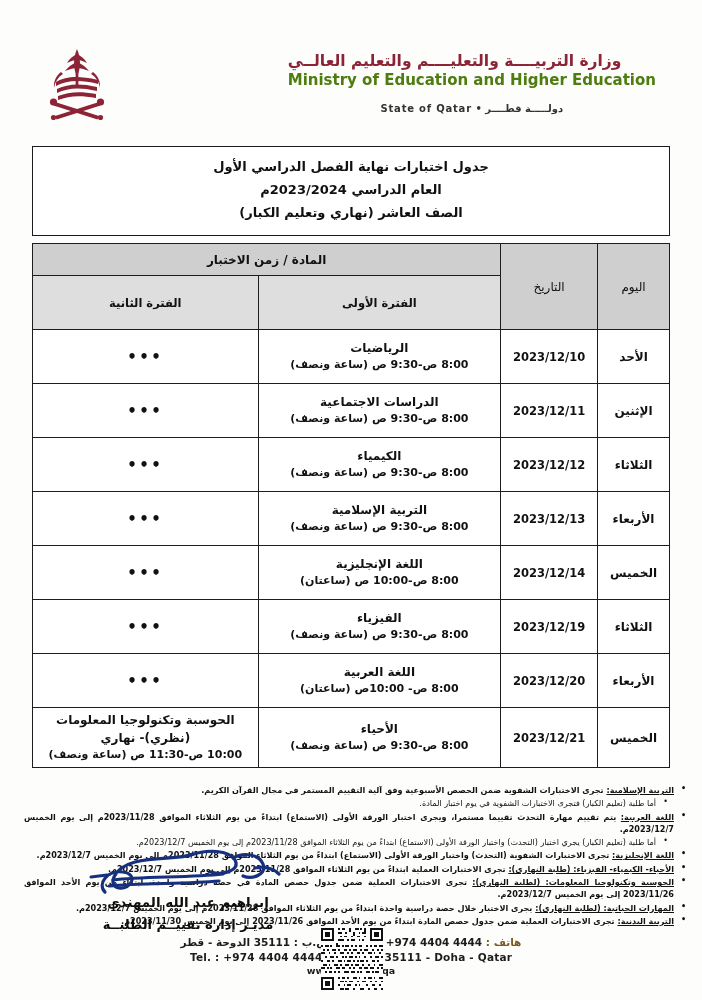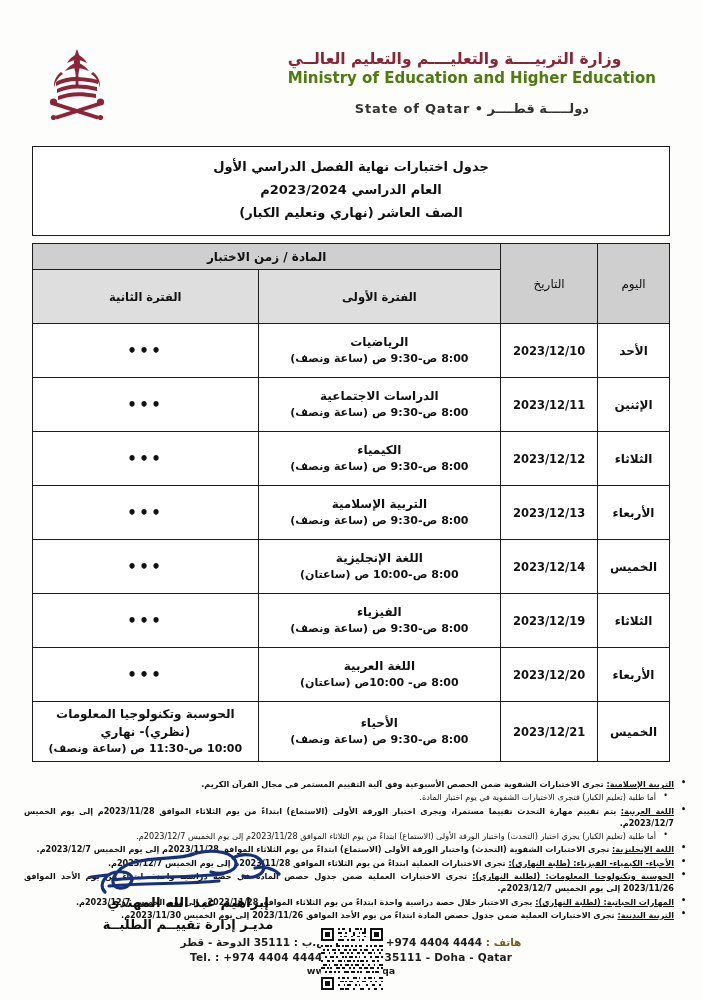--- a/index.html
+++ b/index.html
@@ -55,21 +55,21 @@
   }
   .lh-en {
     font-size: 15px;
     font-weight: 700;
     color: #4d7c0f;
     direction: ltr;
     margin-top: 1px;
     white-space: nowrap;
   }
   .lh-sub {
-    font-size: 13px;
+    font-size: 10px;
     font-weight: 700;
     color: #333;
     margin-top: 14px;
     text-align: center;
     letter-spacing: 0.8px;
   }
 
   
   .title-box {
     margin: 26px 32px 0 32px;
@@ -95,21 +95,21 @@
   table.sched th, table.sched td {
     border: 1.4px solid #1d1d1d;
     text-align: center;
     vertical-align: middle;
   }
   .hdr-grey { background: #cfcfcf; }
   .hdr-lite { background: #dedede; }
   th.h-span {
     font-size: 12px;
     font-weight: 700;
-    height: 26px;
+    height: 32px;
     padding: 2px 0;
   }
   th.h-sub {
     font-size: 11.5px;
     font-weight: 700;
     height: 54px;
     padding: 2px 0;
   }
   th.h-tall {
     font-size: 12px;

